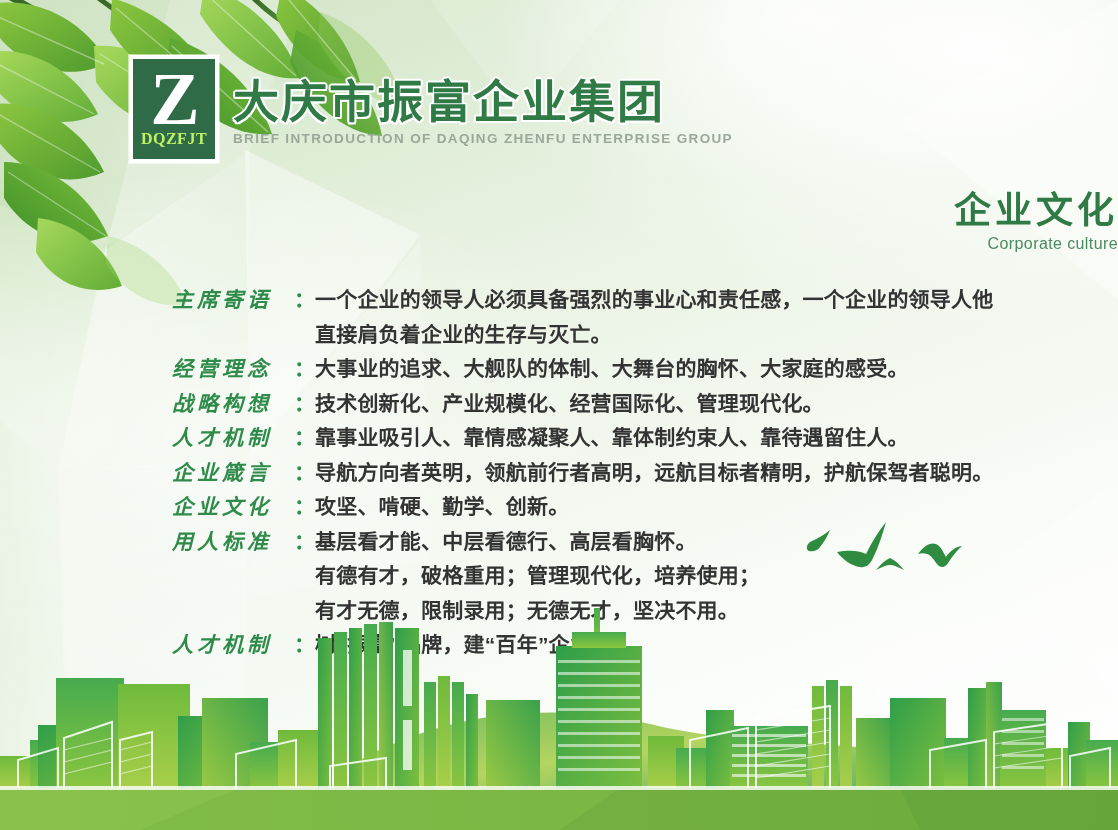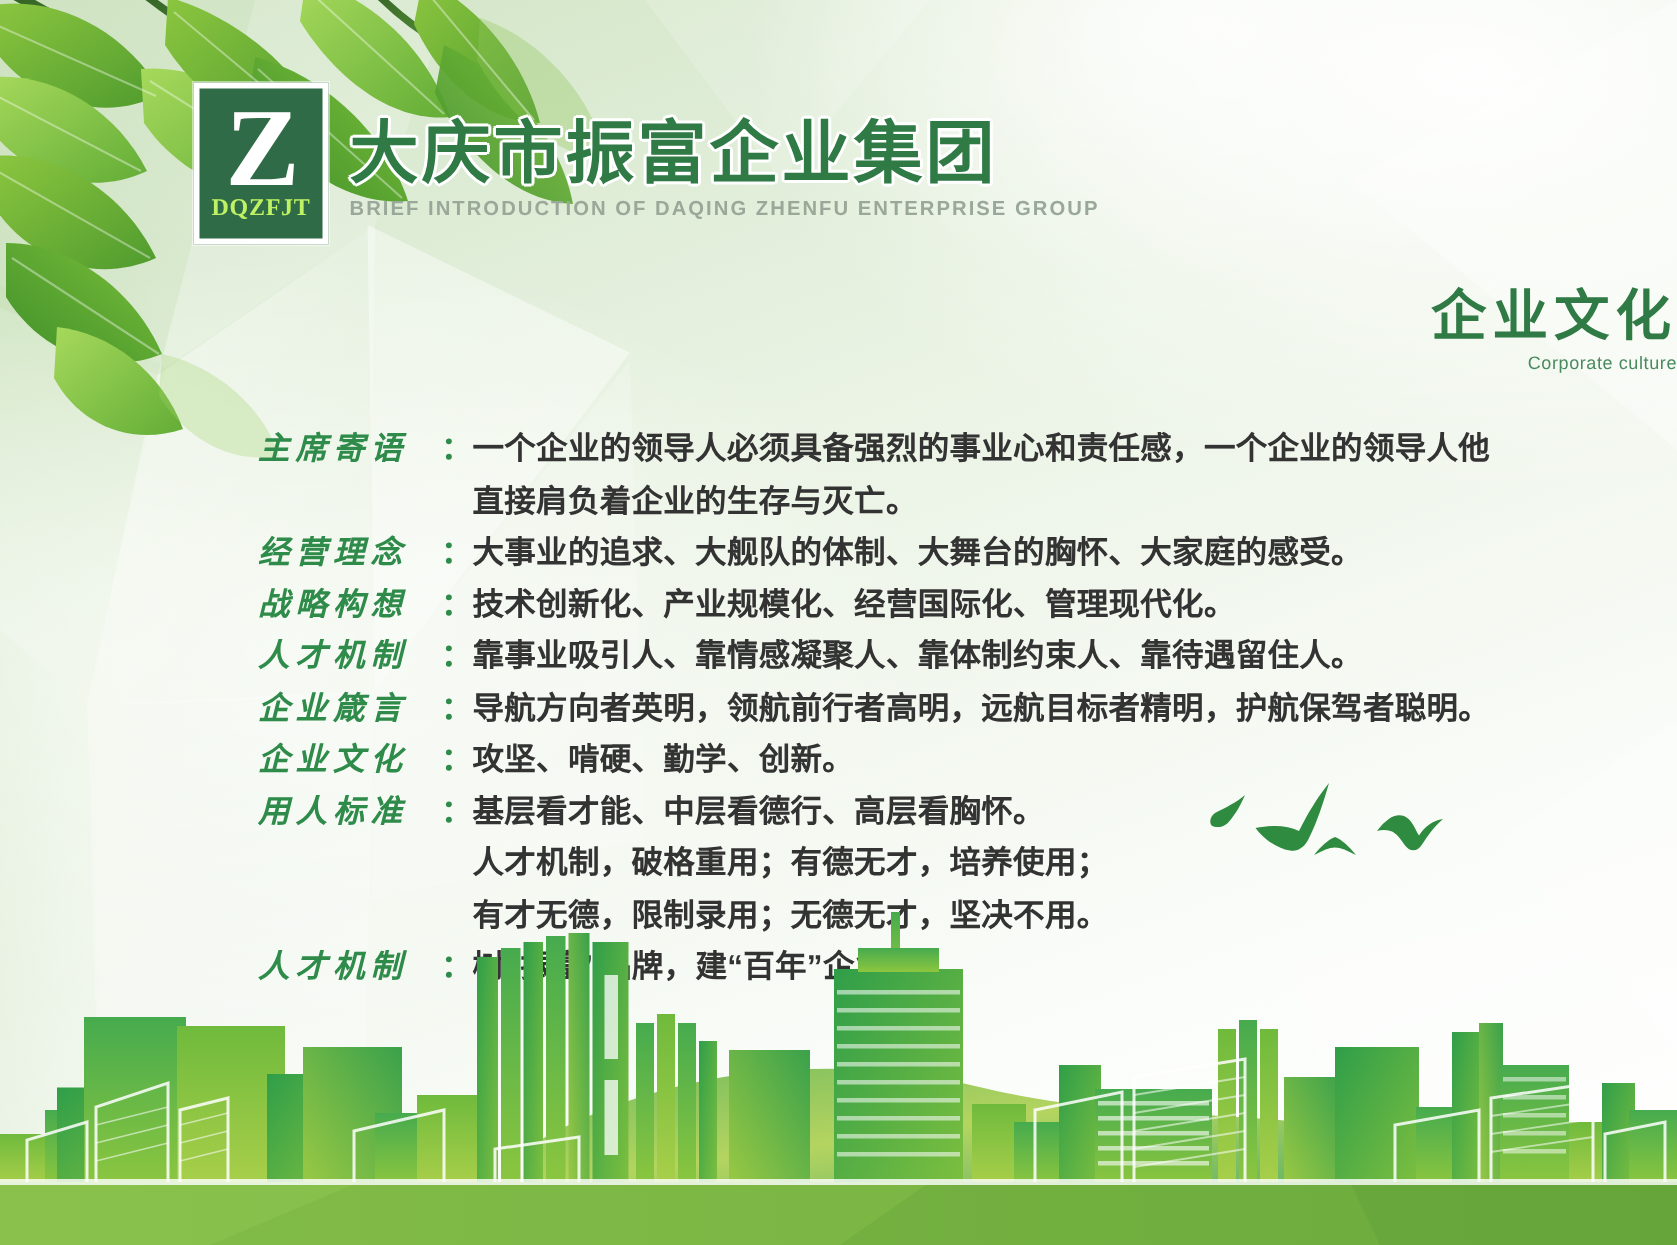--- a/index.html
+++ b/index.html
@@ -65,21 +65,21 @@
     font-size:13.5px; font-weight:700; color:#9aa89a;
     letter-spacing:1.35px; white-space:nowrap;
   }
 
   
   .section-title { position:absolute; left:0; right:0; top:190px; text-align:right; }
   .section-title .cn {
     font-size:37px; font-weight:700; color:#2f7a45; letter-spacing:4px; line-height:1.15;
   }
   .section-title .en {
-    margin-top:2px; font-size:12px; color:#4a8a5f; letter-spacing:.4px;
+    margin-top:2px; font-size:16px; color:#4a8a5f; letter-spacing:.4px;
   }
 
   
   .content { position:absolute; left:172px; top:283px; width:830px; }
   .row { display:flex; align-items:flex-start; margin-bottom:0; }
   .row .label {
     flex:0 0 122px;
     font-size:21px; font-weight:700; color:#2e8b4a;
     letter-spacing:4px;
     line-height:34.5px;
@@ -248,21 +248,21 @@
         <div class="colon">：</div>
         <div class="body">
           <div class="line">攻坚、啃硬、勤学、创新。</div>
         </div>
       </div>
       <div class="row">
         <div class="label">用人标准</div>
         <div class="colon">：</div>
         <div class="body">
           <div class="line">基层看才能、中层看德行、高层看胸怀。</div>
-          <div class="line">人才机制，破格重用；有德无才，培养使用；</div>
+          <div class="line">有德有才，破格重用；管理现代化，培养使用；</div>
           <div class="line">有才无德，限制录用；无德无才，坚决不用。</div>
         </div>
       </div>
       <div class="row">
         <div class="label">人才机制</div>
         <div class="colon">：</div>
         <div class="body">
           <div class="line">树“振富”品牌，建“百年”企业。</div>
         </div>
       </div>

